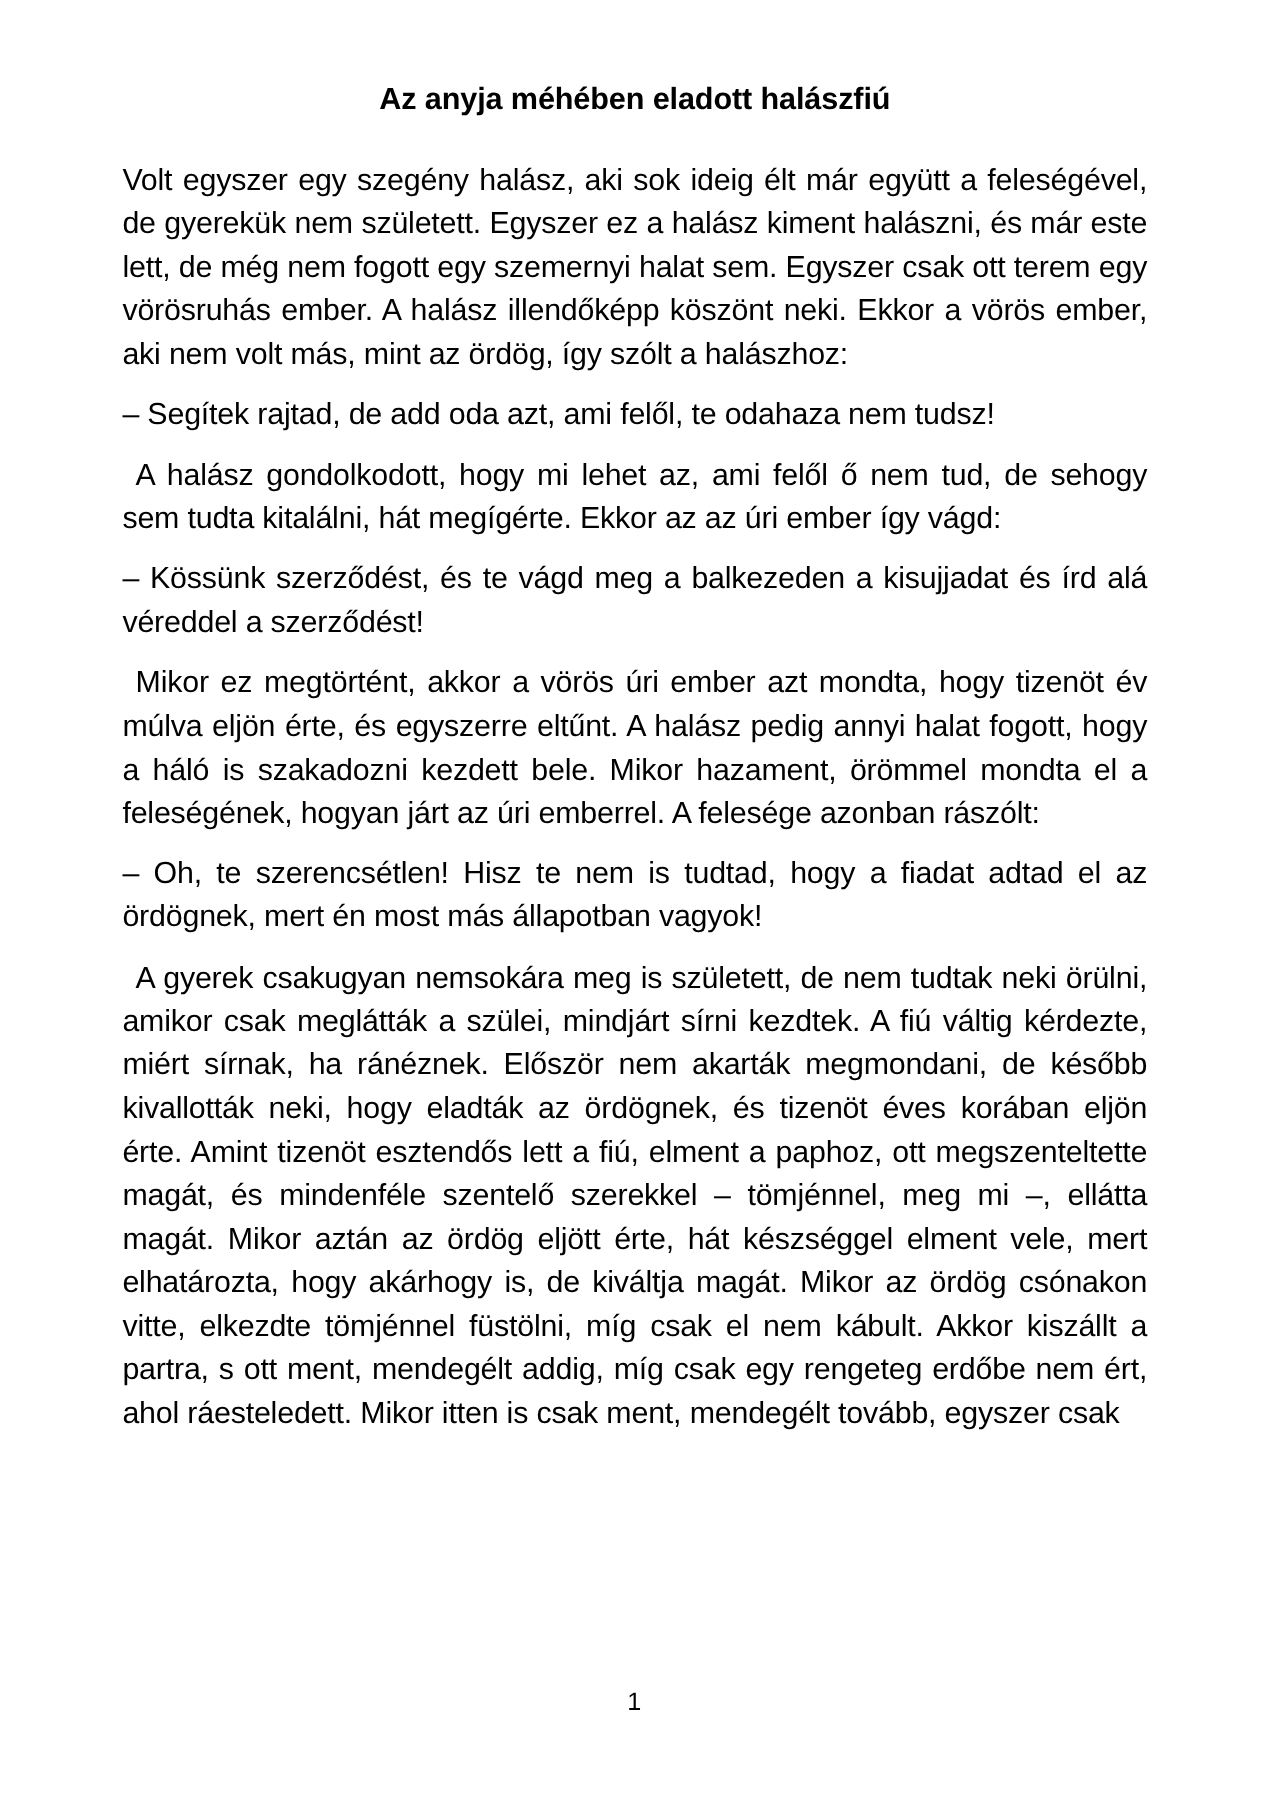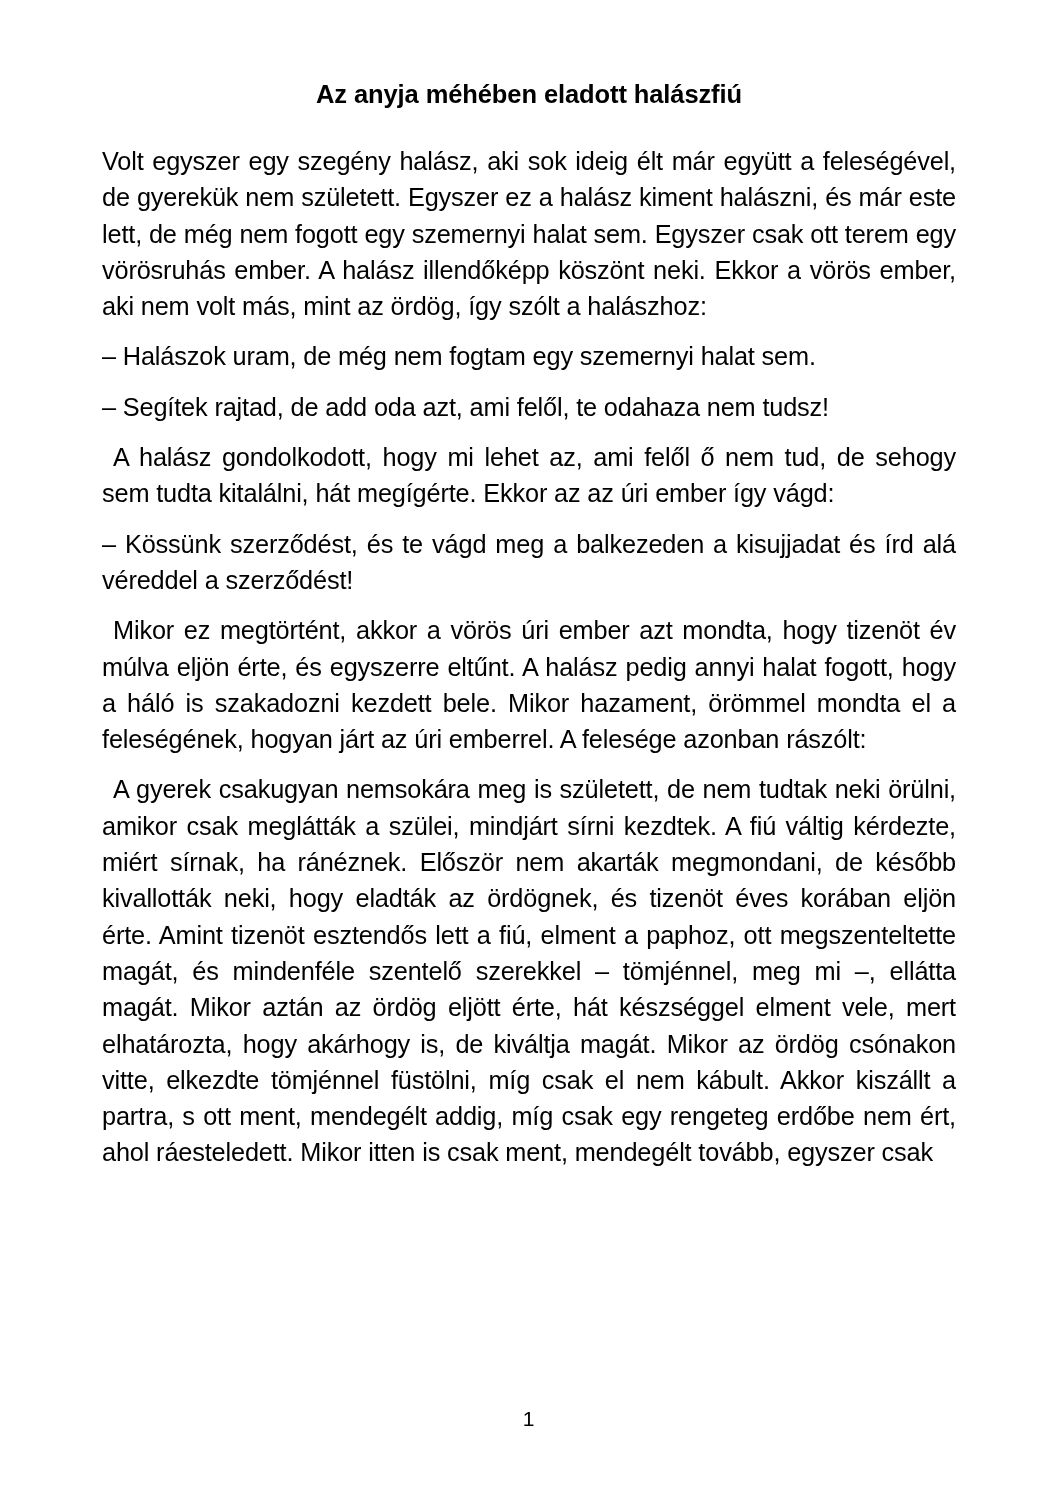--- a/index.html
+++ b/index.html
@@ -22,21 +22,21 @@
     box-sizing: border-box;
     width: 1057px;
     height: 1500px;
     background: #ffffff;
     padding: 0;
   }
 
   .content {
     position: absolute;
     left: 88px;
-    top: 77px;
+    top: 66px;
     width: 882px;
   }
 
   .doc-title {
     font-size: 25.5px;
     font-weight: bold;
     text-align: center;
     letter-spacing: -0.1px;
     line-height: 34px;
     margin: 0 0 32px 0;
@@ -90,30 +90,30 @@
 
 <div class="page">
 
   <div class="content">
 
     <h1 class="doc-title">Az anyja méhében eladott halászfiú</h1>
 
     <p class="para first-para">Volt egyszer egy szegény halász, aki sok ideig élt már együtt a feleségével, de gyerekük nem született. Egyszer ez a halász kiment halászni, és már este lett, de még nem fogott egy szemernyi halat sem. Egyszer csak ott terem egy vörösruhás ember. A halász illendőképp köszönt neki. Ekkor a vörös ember, aki nem volt más, mint az ördög, így szólt a halászhoz:</p>
 
 
-    <p class="para dialogue short">– Halászok uram, de még nem fogtam egy szemernyi halat sem.</p>
 
     <p class="para dialogue short">– Segítek rajtad, de add oda azt, ami felől, te odahaza nem tudsz!</p>
 
     <p class="para body-para">A halász gondolkodott, hogy mi lehet az, ami felől ő nem tud, de sehogy sem tudta kitalálni, hát megígérte. Ekkor az az úri ember így vágd:</p>
 
     <p class="para dialogue">– Kössünk szerződést, és te vágd meg a balkezeden a kisujjadat és írd alá véreddel a szerződést!</p>
 
     <p class="para body-para">Mikor ez megtörtént, akkor a vörös úri ember azt mondta, hogy tizenöt év múlva eljön érte, és egyszerre eltűnt. A halász pedig annyi halat fogott, hogy a háló is szakadozni kezdett bele. Mikor hazament, örömmel mondta el a feleségének, hogyan járt az úri emberrel. A felesége azonban rászólt:</p>
 
+    <p class="para dialogue">– Oh, te szerencsétlen! Hisz te nem is tudtad, hogy a fiadat adtad el az ördögnek, mert én most más állapotban vagyok!</p>
 
     <p class="para body-para">A gyerek csakugyan nemsokára meg is született, de nem tudtak neki örülni, amikor csak meglátták a szülei, mindjárt sírni kezdtek. A fiú váltig kérdezte, miért sírnak, ha ránéznek. Először nem akarták megmondani, de később kivallották neki, hogy eladták az ördögnek, és tizenöt éves korában eljön érte. Amint tizenöt esztendős lett a fiú, elment a paphoz, ott megszenteltette magát, és mindenféle szentelő szerekkel – tömjénnel, meg mi –, ellátta magát. Mikor aztán az ördög eljött érte, hát készséggel elment vele, mert elhatározta, hogy akárhogy is, de kiváltja magát. Mikor az ördög csónakon vitte, elkezdte tömjénnel füstölni, míg csak el nem kábult. Akkor kiszállt a partra, s ott ment, mendegélt addig, míg csak egy rengeteg erdőbe nem ért, ahol ráesteledett. Mikor itten is csak ment, mendegélt tovább, egyszer csak</p>
 
   </div>
 
   <div class="page-number">1</div>
 
 </div>
 
 </body></html>

